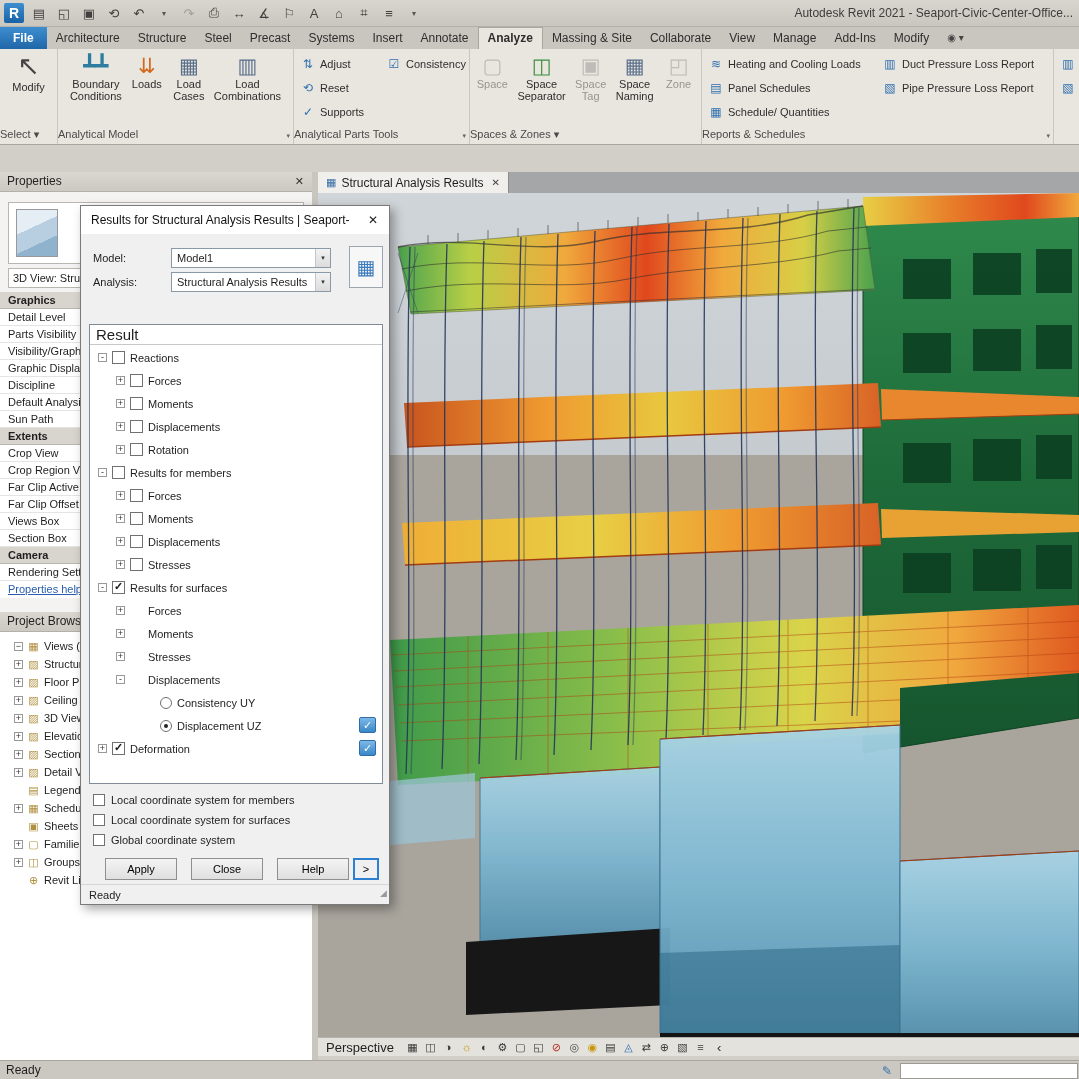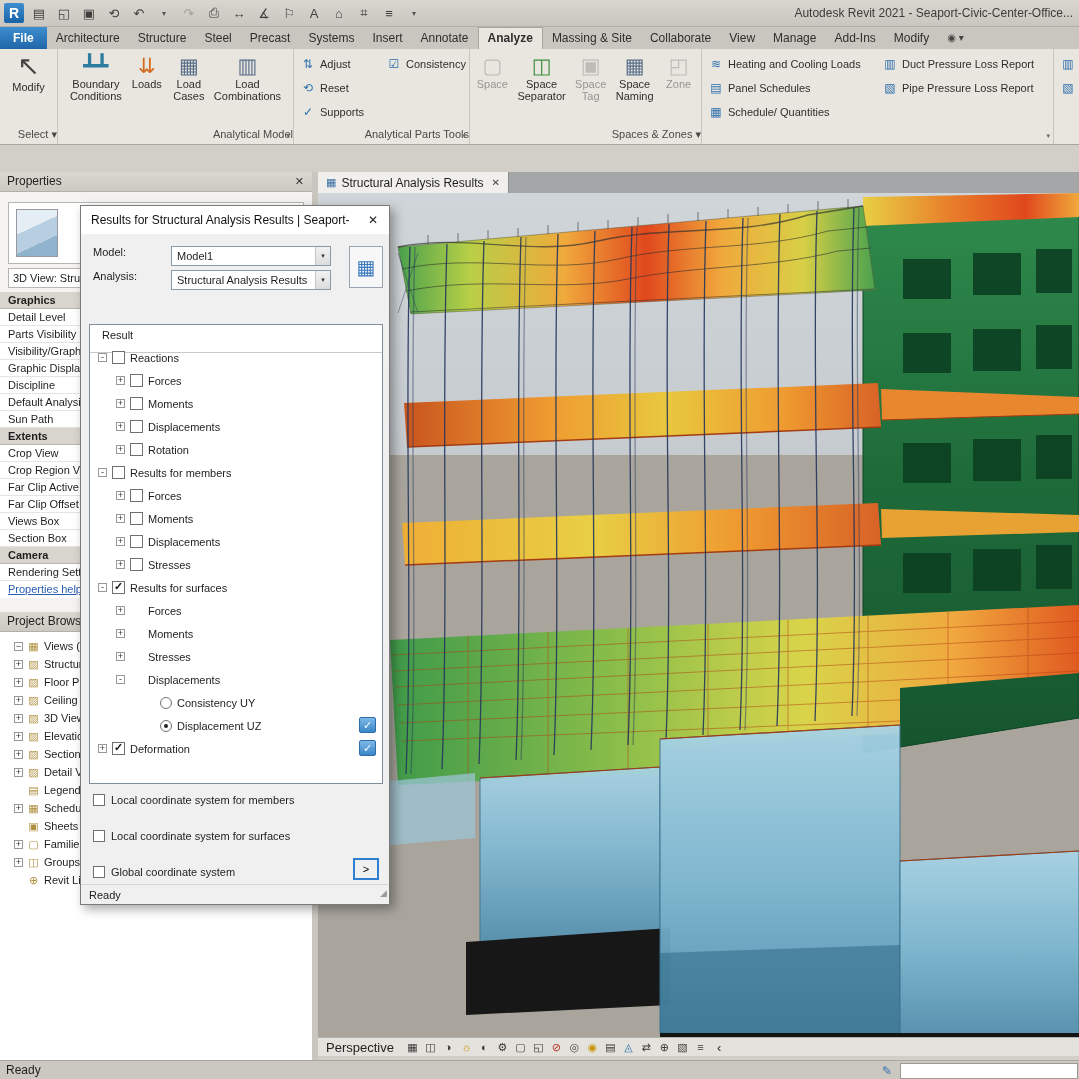--- a/index.html
+++ b/index.html
@@ -20,21 +20,21 @@
 
 .tabbar{position:absolute;left:0;top:27px;width:1079px;height:22px;background:#c9c6bf;display:flex;align-items:flex-end;white-space:nowrap}
 .rtab{height:22px;line-height:22px;padding:0 9px;font-size:12px;color:#2e2e2e;cursor:default}
 .rtab.file{background:linear-gradient(#3d8ed0,#1f66a8);color:#fff;font-weight:bold;padding:0 13px}
 .rtab.active{background:#e9e6df;border:1px solid #a9a69f;border-bottom:none;font-weight:bold;line-height:20px}
 .rtab.icontab{font-size:10px;color:#444}
 
 
 .ribbon{position:absolute;left:0;top:49px;width:1079px;height:96px;background:#e9e6df;border-bottom:1px solid #a9a69f}
 .panel{position:absolute;top:0;height:95px;border-right:1px solid #c9c6be}
-.plabel{position:absolute;left:0;right:0;bottom:0;height:20px;line-height:20px;text-align:right;font-size:11px;color:#4a4a4a;white-space:nowrap;overflow:hidden}
+.plabel{position:absolute;left:0;right:0;bottom:0;height:20px;line-height:20px;text-align:left;font-size:11px;color:#4a4a4a;white-space:nowrap;overflow:hidden}
 .launch{position:absolute;right:3px;bottom:4px;font-size:7px;color:#666}
 .p1{left:0;width:58px}.p2{left:58px;width:236px}.p3{left:294px;width:176px}
 .p4{left:470px;width:232px}.p5{left:702px;width:352px}.p6{left:1054px;width:25px;border-right:none;overflow:hidden}
 .bigrow{display:flex;justify-content:center;gap:2px;padding-top:2px}
 .bigbtn{display:flex;flex-direction:column;align-items:center;min-width:40px;padding:2px 3px 0;cursor:default}
 .bigbtn .bicon{font-size:21px;line-height:25px;height:25px}
 .bigbtn .bicon.mod{font-size:27px;line-height:30px;height:30px;color:#444}
 .blabel{font-size:11px;line-height:12px;color:#2e2e2e;text-align:center;white-space:nowrap}
 .blabel:empty{display:none}
 .bigbtn.disabled{opacity:.45;filter:grayscale(.9)}
@@ -94,41 +94,41 @@
 .sright{position:absolute;right:1px;top:1px;height:17px;display:flex;align-items:center;gap:5px}
 .sicon{color:#2f6fae;font-size:12px}
 .sbox{width:178px;height:16px;background:#fff;border:1px solid #9a9a96}
 
 
 .dialog{position:absolute;left:80px;top:205px;width:310px;height:700px;background:#f0f0f0;border:1px solid #7a7a7a;box-shadow:4px 4px 10px rgba(0,0,0,.35);z-index:50;font-size:11px}
 .dtitle{height:28px;background:#fff;display:flex;align-items:center;padding:0 10px;font-size:12px;color:#111}
 .dtext{white-space:nowrap;overflow:hidden;width:258px}
 .dclose{position:absolute;right:2px;top:3px;width:28px;height:22px;border:none;background:transparent;font-size:12px;color:#222;cursor:default}
 .dfields{position:absolute;left:12px;top:40px}
-.drow{display:flex;height:24px}
+.drow{display:flex;align-items:center;height:24px}
 .dlab{width:78px;font-size:11px}
 .combo{width:160px;height:20px;background:#fff;border:1px solid #8a99a8;position:relative;line-height:18px;padding:0 17px 0 5px;font-size:11px;white-space:nowrap;overflow:hidden}
 .combo.wide{width:212px}
 .carr{position:absolute;right:0;top:0;width:15px;height:100%;background:linear-gradient(#f2f2f2,#dcdcdc);border-left:1px solid #bfc7cf;font-size:7px;text-align:center;line-height:18px;color:#333}
 .dimgbtn{position:absolute;left:268px;top:40px;width:34px;height:42px;background:#f7f7f7;border:1px solid #9aa5b0;display:flex;align-items:center;justify-content:center}
 .dimg{font-size:20px;color:#3a7abd}
 .tree{position:absolute;left:8px;top:118px;width:294px;height:460px;background:#fff;border:1px solid #808c98}
-.thead{height:28px;line-height:20px;border-bottom:1px solid #c8c8c8;padding-left:12px;font-size:11px}
+.thead{height:20px;line-height:20px;border-bottom:1px solid #c8c8c8;padding-left:6px;font-size:15px}
 .tbody{position:absolute;top:21px;left:0;right:0;bottom:0;overflow:hidden}
 .trow{height:23px;display:flex;align-items:center;gap:5px;position:relative;font-size:11px;white-space:nowrap}
 .trow.lvl0{padding-left:8px}.trow.lvl1{padding-left:26px}.trow.lvl2{padding-left:56px}
 .ctrl{width:13px;height:13px;border:1px solid #707070;background:#fff;flex:none;position:relative}
 .ctrl.radio{border-radius:50%;width:12px;height:12px}
 .ctrl.none{visibility:hidden}
 .ctrl.cb.on::after{content:"✓";position:absolute;left:1px;top:-2px;font-size:11px;font-weight:bold;color:#1a1a1a}
 .ctrl.radio.on::after{content:"";position:absolute;left:3px;top:3px;width:4px;height:4px;border-radius:50%;background:#222}
 .tlab{overflow:hidden}
 .chip{position:absolute;right:6px;top:3px;width:17px;height:16px;background:linear-gradient(#7db8e8,#3a87c8);border:1px solid #2f6da8;color:#fff;font-size:11px;text-align:center;line-height:15px;border-radius:2px}
 .chip:empty{display:none}
-.dopts{position:absolute;left:12px;top:588px;display:flex;flex-direction:column;gap:24px}
+.dopts{position:absolute;left:12px;top:588px;display:flex;flex-direction:column;gap:8px}
 .optrow{display:flex;align-items:center;gap:6px;font-size:11px;white-space:nowrap}
 .optrow .ctrl{width:12px;height:12px}
 .dbtns{position:absolute;left:24px;top:652px;display:flex;gap:14px}
 .dbtn{width:72px;height:22px;background:linear-gradient(#f4f4f4,#dfdfdf);border:1px solid #8f8f8f;font-size:11px;cursor:default}
 .dnext{position:absolute;left:272px;top:652px;width:26px;height:22px;border:2px solid #2f7fd0;background:#f0f0f0;font-size:11px;cursor:default}
 .dstatus{position:absolute;left:0;bottom:0;width:100%;height:20px;border-top:1px solid #d6d6d6;font-size:11px;padding-left:8px;line-height:20px;color:#222}
 .grip{position:absolute;right:2px;bottom:1px;font-size:9px;color:#9a9a9a}
 </style>
 </head>
 <body>
@@ -405,20 +405,21 @@
           <div class="smbtn">
             <span class="sicon c-green">▥</span>
             <span class="slabel">Duct Pressure Loss Report</span>
           </div>
 
           <div class="smbtn">
             <span class="sicon c-green">▧</span>
             <span class="slabel">Pipe Pressure Loss Report</span>
           </div>
         </div>
+      <div class="plabel">Reports &amp; Schedules</div>
       <span class="launch">▾</span>
     </div>
 
     <div class="panel p6">
       <div class="smcol cA">
         <div class="smbtn">
           <span class="sicon c-green">▥</span>
 
         </div>
         <div class="smbtn">
@@ -1054,20 +1055,28 @@
           <span class="ctrl cb"></span>
           <span>Local coordinate system for surfaces</span>
         </label>
 
         <label class="optrow">
           <span class="ctrl cb"></span>
           <span>Global coordinate system</span>
         </label>
       </div>
 
+    <div class="dbtns">
+
+        <button class="dbtn">Apply</button>
+
+        <button class="dbtn">Close</button>
+
+        <button class="dbtn">Help</button>
+      </div>
     <button class="dnext">&gt;</button>
 
     <div class="dstatus">
       <span>Ready</span>
       <span class="grip">◢</span>
     </div>
   </div>
 
   <footer class="statusbar">
     <span>Ready</span>

